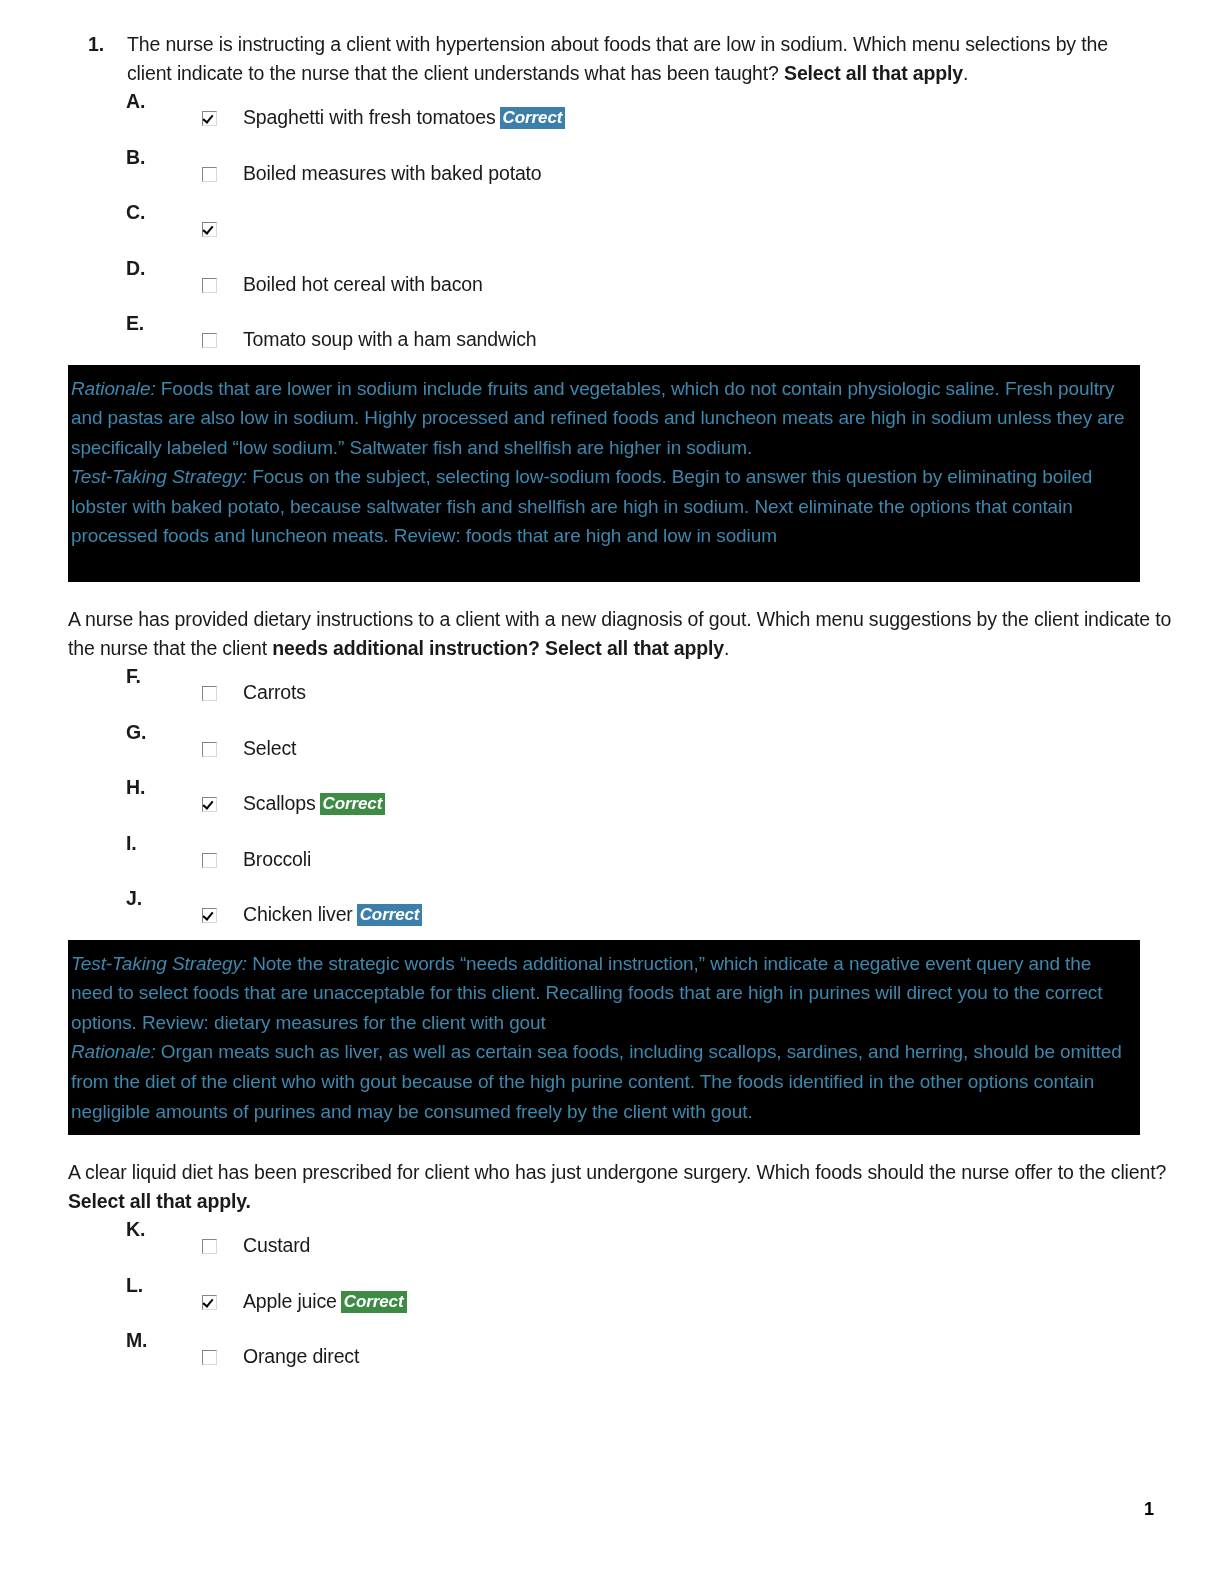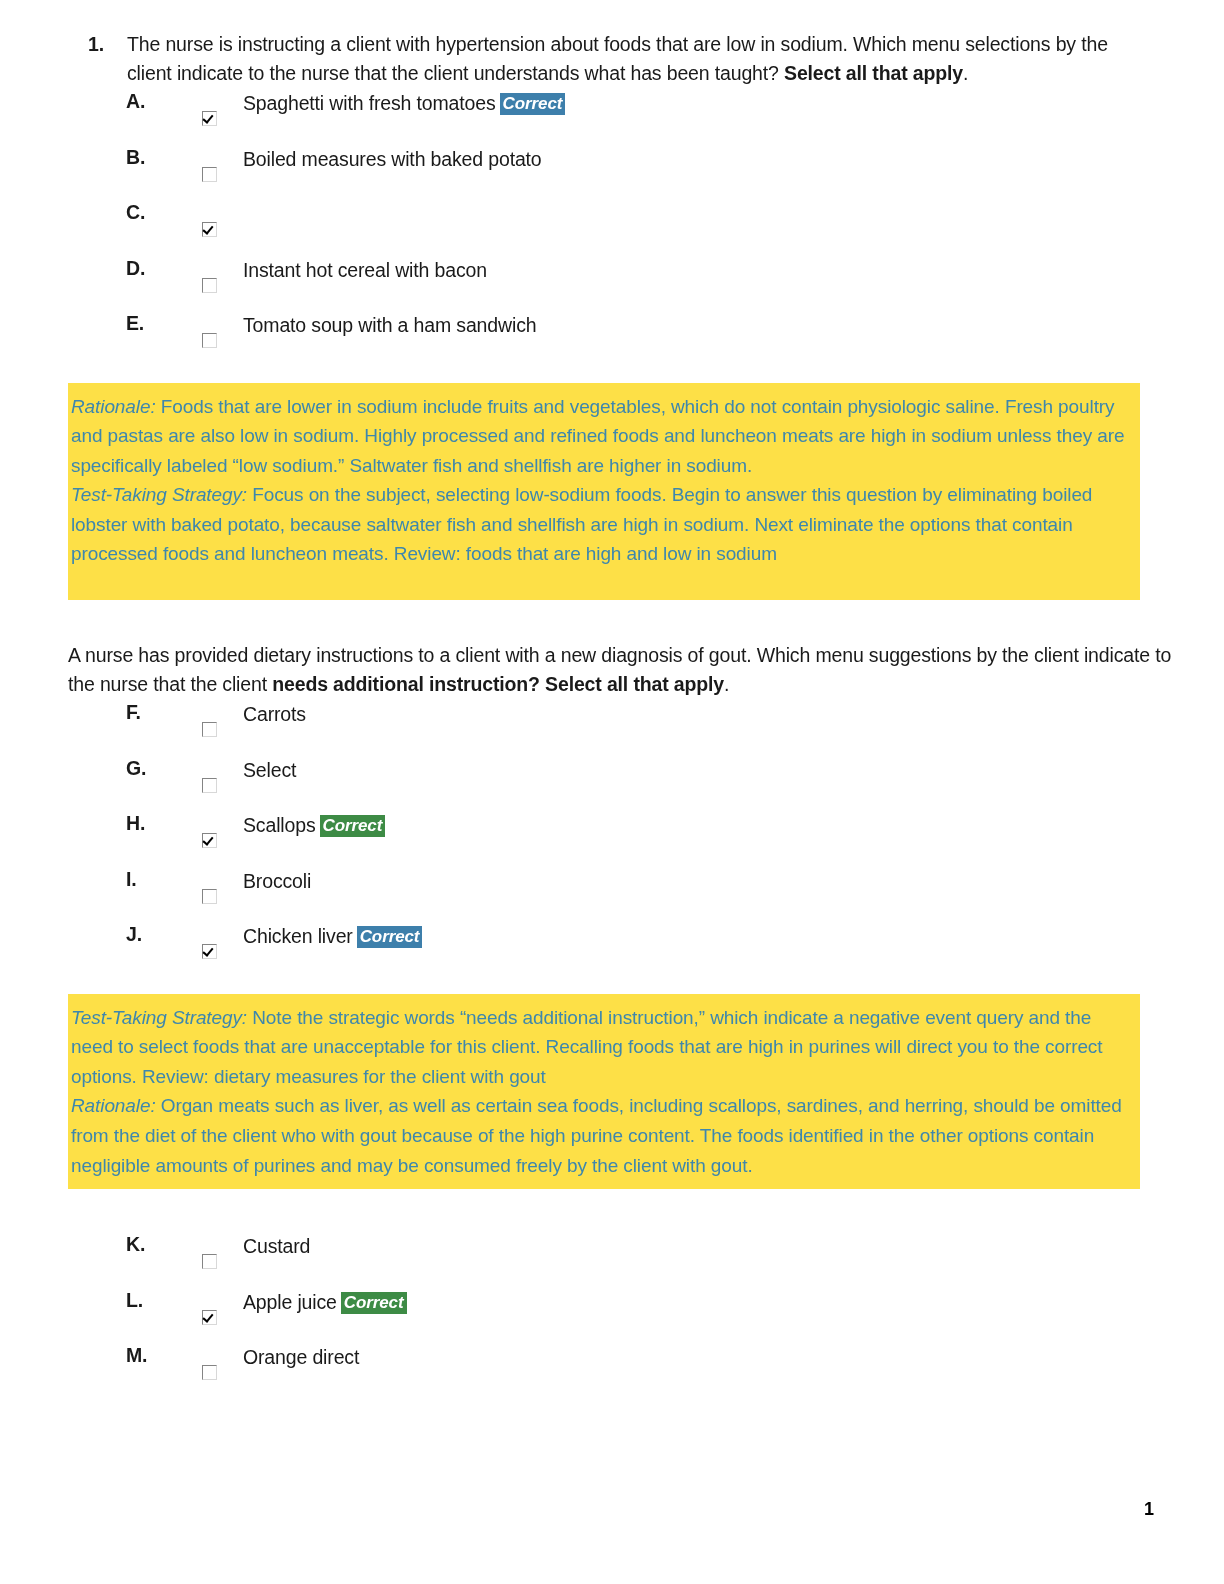--- a/index.html
+++ b/index.html
@@ -89,44 +89,44 @@
     top: 1px;
     width: 4px;
     height: 8px;
     border-right: 2.2px solid #000;
     border-bottom: 2.2px solid #000;
     transform: rotate(40deg);
   }
   .opt-text {
     position: absolute;
     left: 243px;
-    top: 2px;
+    top: 16px;
     white-space: nowrap;
   }
 
   .badge {
     display: inline-block;
     font-style: italic;
     font-weight: bold;
     color: #ffffff;
     font-size: 17px;
     line-height: 20px;
     padding: 1px 3px 1px 3px;
     margin-left: 4px;
     vertical-align: 1px;
     letter-spacing: -0.1px;
   }
   .badge.blue  { background: #3d7fab; }
   .badge.green { background: #3d8b45; }
 
   
   .rationale {
-    background: #fde047;
+    background: #000000;
     color: #3e87ad;
-    margin: 18px;
+    margin: 0;
     box-sizing: border-box;
     padding: 9px 0 9px 0;
     font-size: 19px;
     line-height: 29.6px;
     letter-spacing: -0.1px;
   }
   .rationale .inner {
     padding: 0 8px 0 3px;
   }
   .rationale p { margin: 0; }
@@ -166,21 +166,21 @@
       <span class="opt-check"></span>
       <span class="opt-text"><span>Boiled measures with baked potato</span></span>
     </div>
     <div class="opt-row">
       <span class="opt-letter">C.</span>
       <span class="opt-check checked"></span>
     </div>
     <div class="opt-row">
       <span class="opt-letter">D.</span>
       <span class="opt-check"></span>
-      <span class="opt-text"><span>Instant hot cereal with bacon</span></span>
+      <span class="opt-text"><span>Boiled hot cereal with bacon</span></span>
     </div>
     <div class="opt-row">
       <span class="opt-letter">E.</span>
       <span class="opt-check"></span>
       <span class="opt-text"><span>Tomato soup with a ham sandwich</span></span>
     </div>
   </div>
 
   <div class="rationale" style="margin-left:68px; margin-right:84px;">
     <div class="inner">
@@ -226,20 +226,23 @@
 
   <div class="rationale" style="margin-left:68px; margin-right:84px;">
     <div class="inner">
       <p><i>Test-Taking Strategy:</i><span> Note the strategic words “needs additional instruction,” which indicate a negative event query and the need to select foods that are unacceptable for this client. Recalling foods that are high in purines will direct you to the correct options. Review: dietary measures for the client with gout</span></p>
       <p><i>Rationale:</i><span> Organ meats such as liver, as well as certain sea foods, including scallops, sardines, and herring, should be omitted from the diet of the client who with gout because of the high purine content. The foods identified in the other options contain negligible amounts of purines and may be consumed freely by the client with gout.</span></p>
     </div>
   </div>
 
   <div class="gap-md"></div>
 
+  <div class="q-plain">
+    <span>A clear liquid diet has been prescribed for client who has just undergone surgery. Which foods should the nurse offer to the client? </span><b>Select all that apply.</b><span></span>
+  </div>
 
   <div class="options">
     <div class="opt-row">
       <span class="opt-letter">K.</span>
       <span class="opt-check"></span>
       <span class="opt-text"><span>Custard</span></span>
     </div>
     <div class="opt-row">
       <span class="opt-letter">L.</span>
       <span class="opt-check checked"></span>

